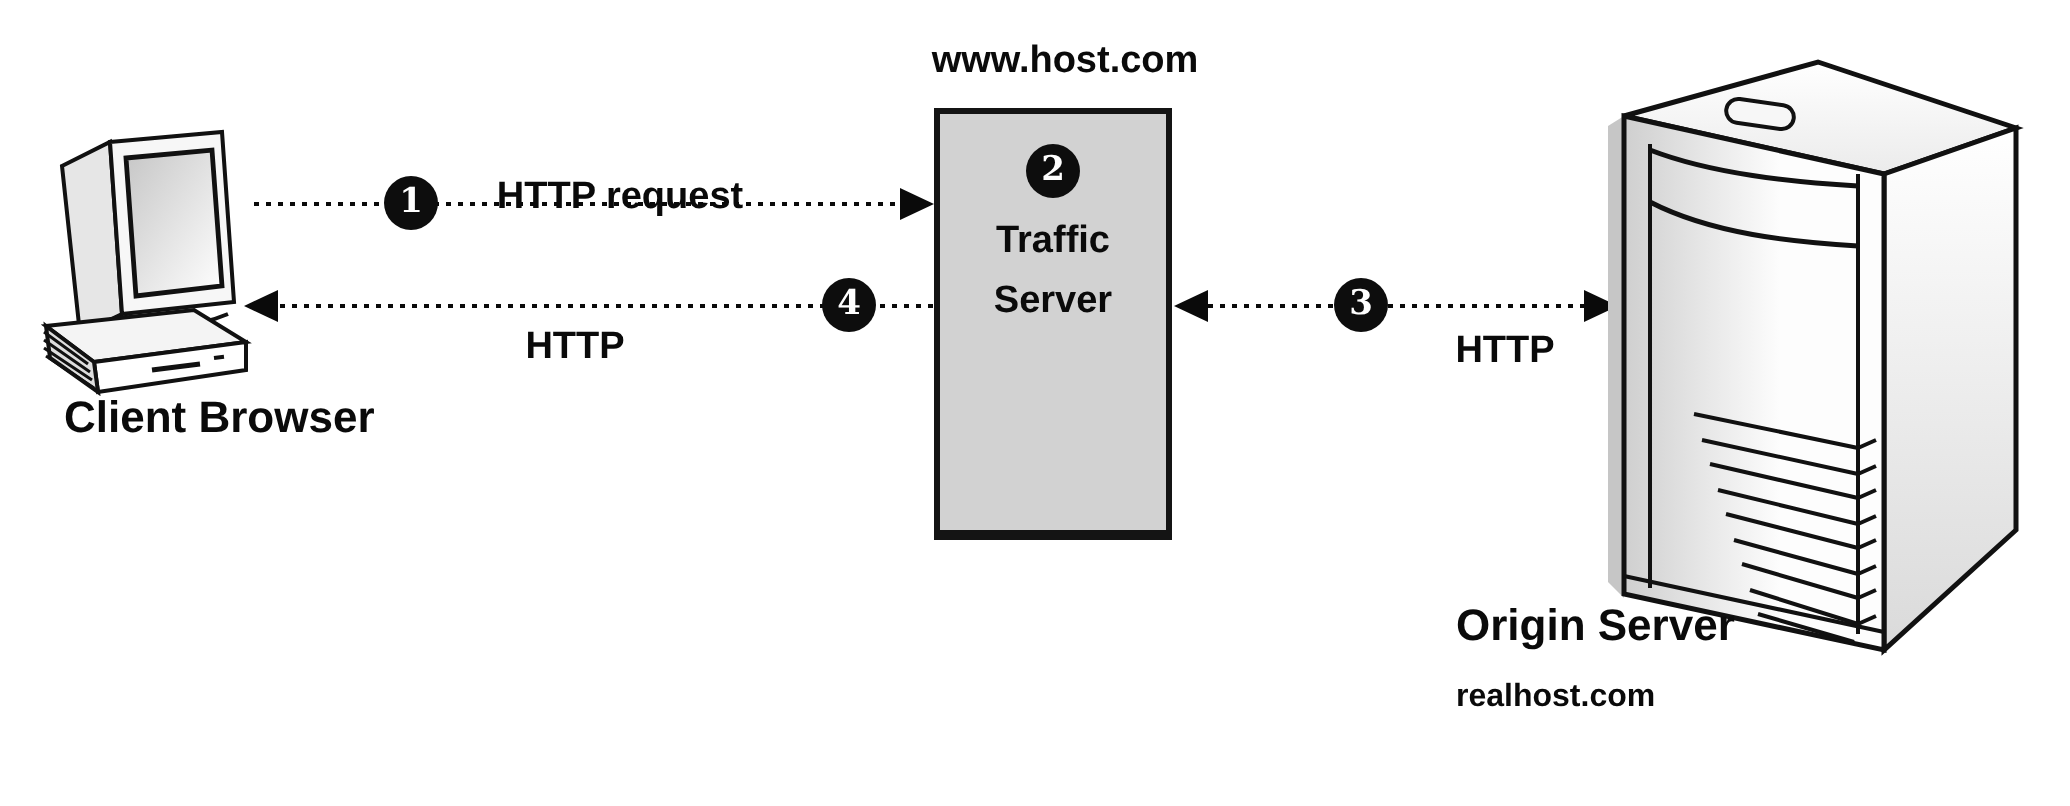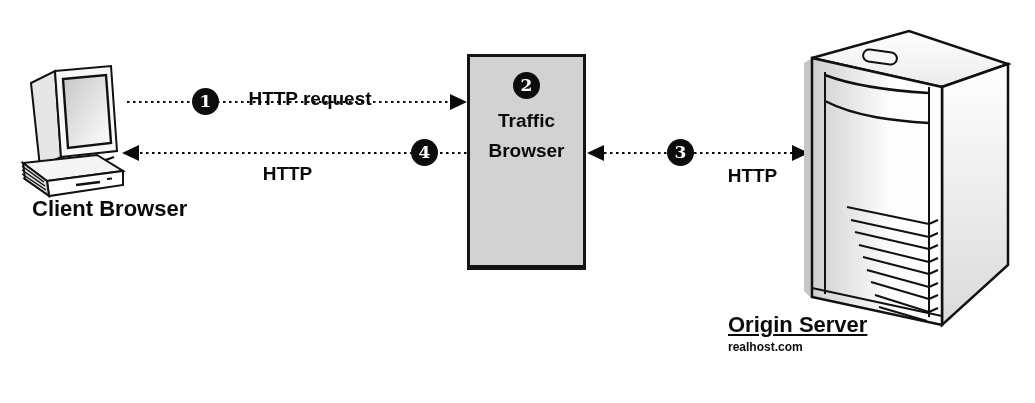--- a/index.html
+++ b/index.html
@@ -21,21 +21,21 @@
     pointer-events: none;
   }
   .lbl {
     position: absolute;
     color: #0a0a0a;
     font-weight: bold;
     white-space: nowrap;
   }
   .lbl.med  { font-size: 19px; }
   .lbl.big  { font-size: 22px; text-align: center; }
-  .lbl.small{ font-size: 12px; }
+  .lbl.small{ font-size: 16px; }
   .center { text-align: center; white-space: normal; }
 
   .badge {
     position: absolute;
     width: 27px; height: 27px;
     background: #0d0d0d;
     border-radius: 50%;
     color: #ffffff;
     font-family: "DejaVu Serif", serif;
     font-weight: bold;
@@ -138,28 +138,29 @@
     <path d="M24,76 C55,92 95,96 128,98" stroke="#111" stroke-width="2.5" fill="none"></path>
     <path d="M11,263 L141,291" stroke="#111" stroke-width="2" fill="none"></path>
     <g stroke="#111" stroke-width="2" fill="none">
       <path d="M46,182 L128,199 M50,195 L128,212 M54,207 L128,224 M58,220 L128,237 M62,232 L128,249 M66,245 L128,262 M70,257 L128,274 M74,270 L128,287 M78,282 L126,296"></path>
       <path d="M128,199 L137,195 M128,212 L137,208 M128,224 L137,220 M128,237 L137,233 M128,249 L137,245 M128,262 L137,258 M128,274 L137,270 M128,287 L137,283"></path>
     </g>
   </svg>
 
   <div class="ts-box">
     <div class="badge">2</div>
-    <div class="ts-name">Traffic Browser</div>
+    <div class="ts-name">Traffic Server</div>
   </div>
 
   <div class="badge" style="left:192px; top:88px;">1</div>
   <div class="badge" style="left:667px; top:139px;">3</div>
   <div class="badge" style="left:411px; top:139px;">4</div>
 
   <div class="lbl med center" style="left:230px; top:88px; width:160px;">HTTP request</div>
   <div class="lbl med center" style="left:240px; top:163px; width:95px;">HTTP</div>
   <div class="lbl med center" style="left:705px; top:165px; width:95px;">HTTP</div>
 
+  <div class="lbl med center" style="left:450px; top:20px; width:165px;">www.host.com</div>
   <div class="lbl big" style="left:32px; top:196px;">Client Browser</div>
-  <div class="lbl big" style="left:728px; top:312px;text-decoration:underline;">Origin Server</div>
+  <div class="lbl big" style="left:728px; top:300px;">Origin Server</div>
   <div class="lbl small" style="left:728px; top:340px;">realhost.com</div>
 
 </div>
 
 </body></html>

